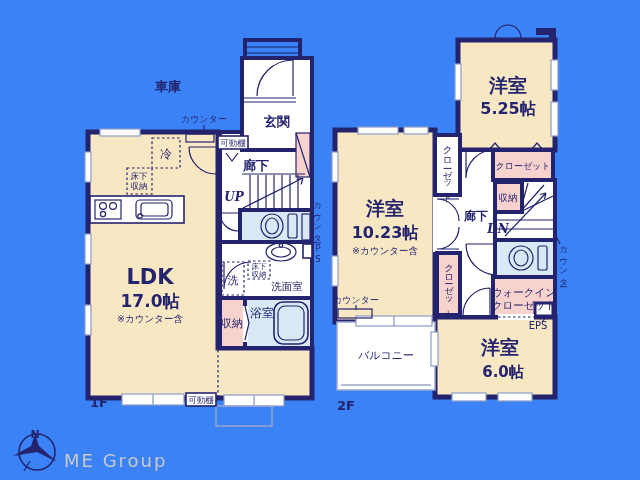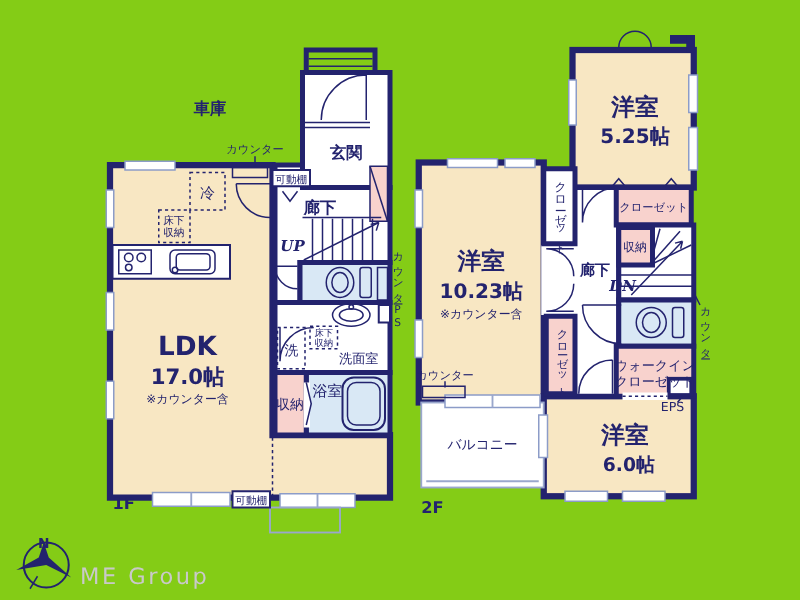--- a/index.html
+++ b/index.html
@@ -1,16 +1,16 @@
 <!DOCTYPE html>
 <html><head>
 <meta charset="utf-8">
 <style>
   html,body{margin:0;padding:0;background:#ffffff;}
-  .plan{position:relative;width:640px;height:480px;background:#84cc16;
+  .plan{position:relative;width:640px;height:480px;background:#3b82f6;
         font-family:"DejaVu Sans",sans-serif;}
   svg{position:absolute;left:0;top:0;}
   .t{fill:#23236E;font-family:"DejaVu Sans",sans-serif;}
   .b{font-weight:700;}
   .gray{fill:#C9C9C9;letter-spacing:2px;}
   .stair-t{font-style:italic;font-family:"DejaVu Serif",serif;font-weight:600;}
   .vt{writing-mode:vertical-rl;text-orientation:upright;letter-spacing:1px;}
   .wall4{fill:none;stroke:#23236E;stroke-width:4;}
   .wall5{fill:none;stroke:#23236E;stroke-width:5;}
   .thin{fill:none;stroke:#23236E;stroke-width:1.2;}

